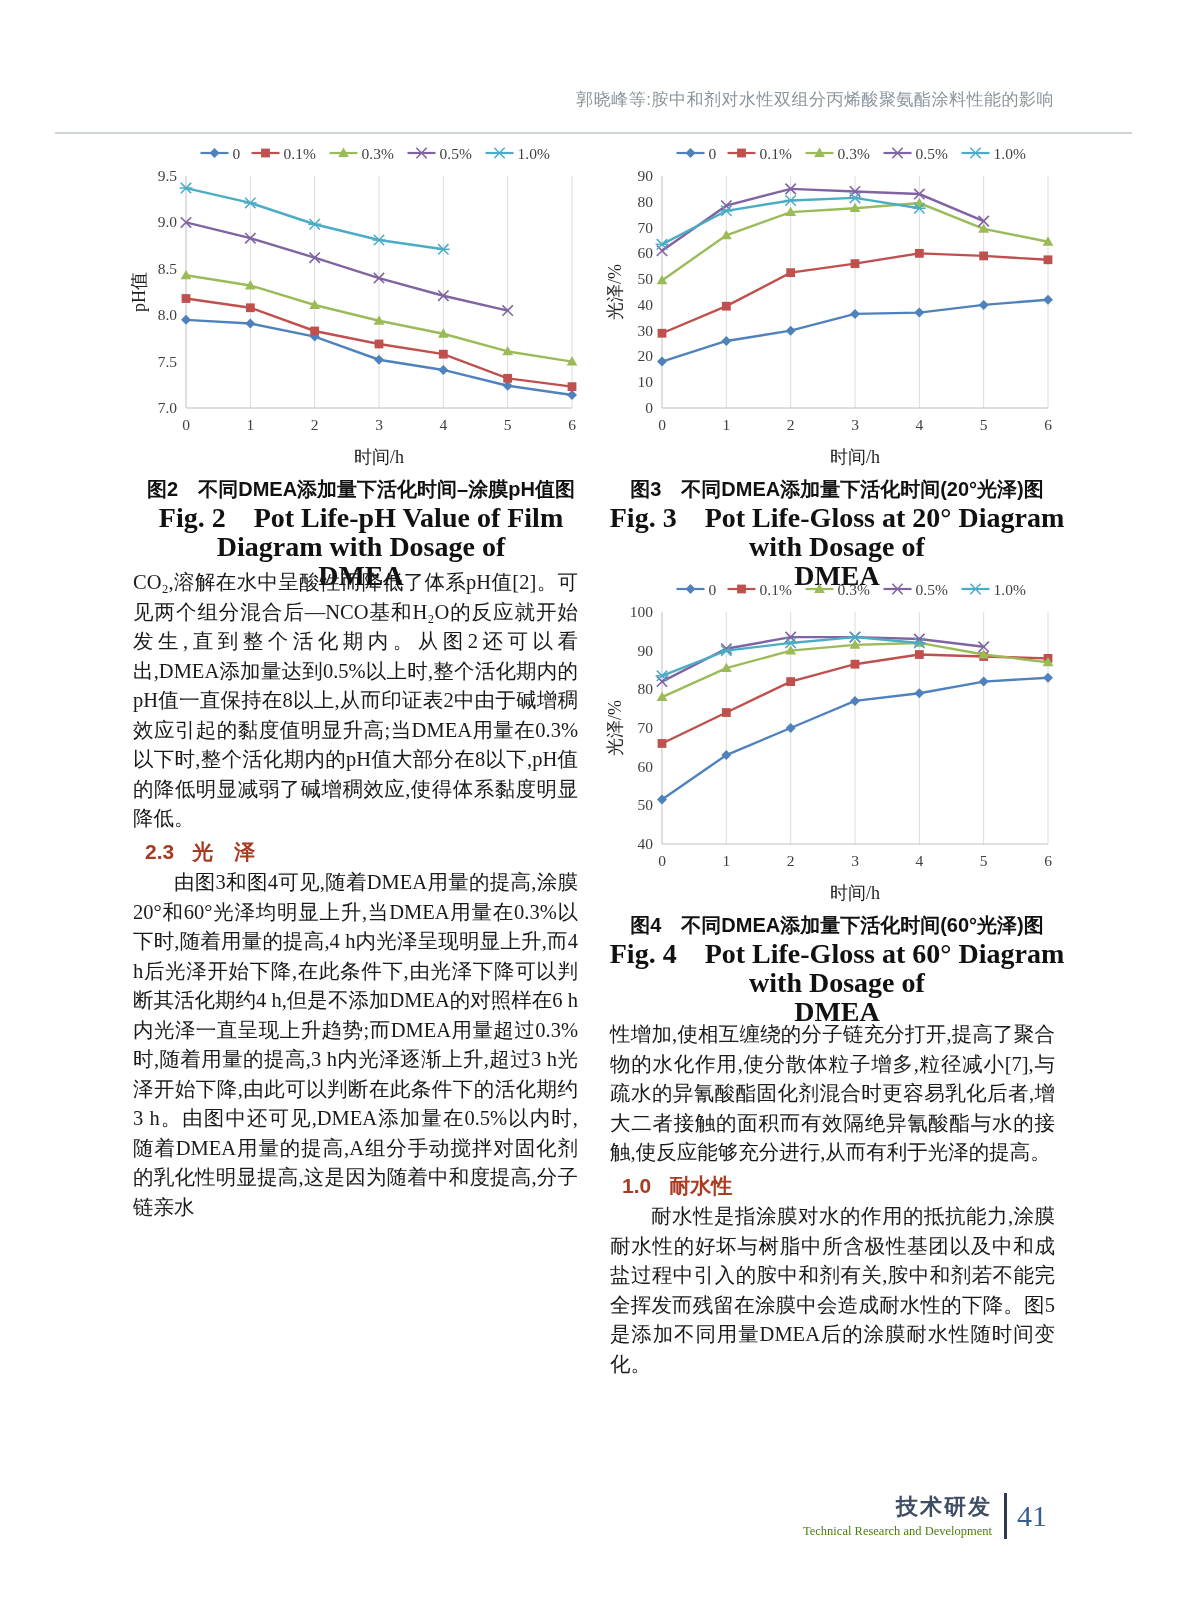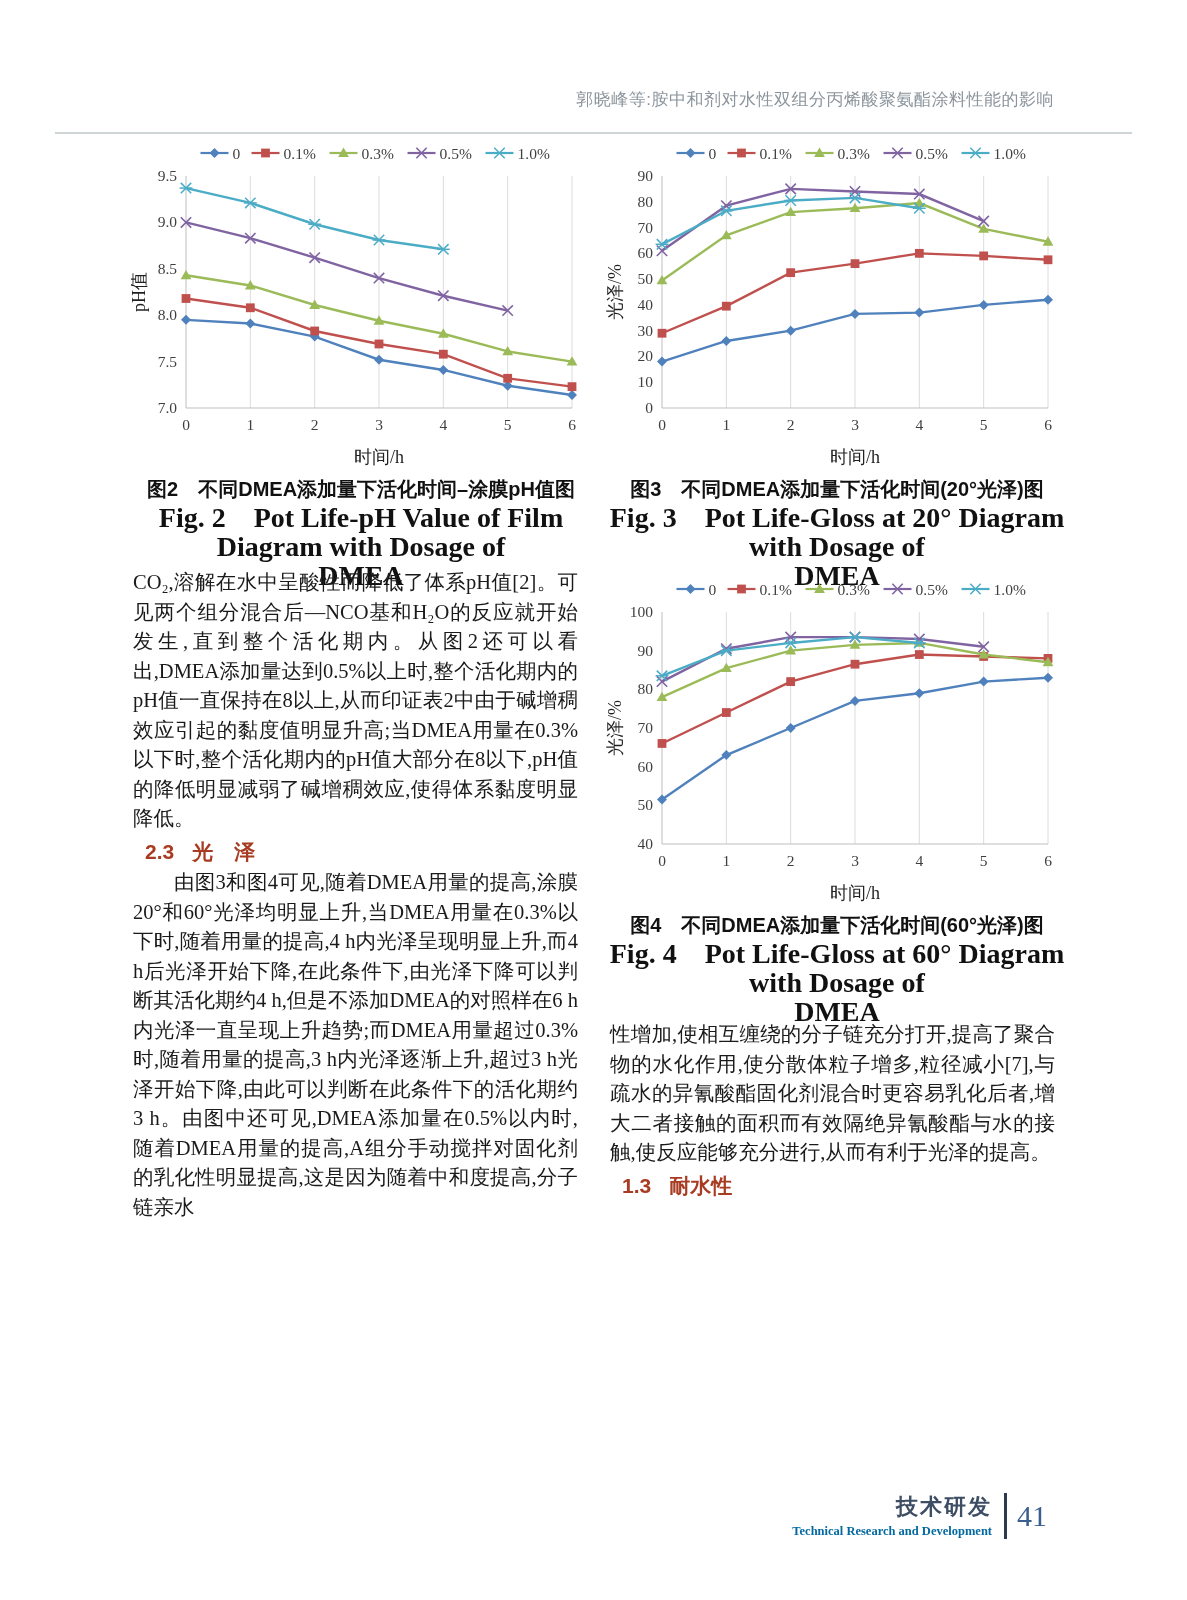--- a/index.html
+++ b/index.html
@@ -23,21 +23,21 @@
   .col-right{left:610px;top:1020px;}
   .para{margin:0;}
   .indent{text-indent:2em;}
   .sec-head{font-family:"Liberation Sans","DejaVu Sans",sans-serif;font-weight:bold;
             font-size:21px;color:#a83c22;margin:3px 0 2px 12px;text-align:left;text-indent:0;}
   .sec-head .sec-num{margin-right:18px;}
   .footer{position:absolute;top:1492px;right:140px;display:flex;align-items:center;}
   .footer-txt{display:flex;flex-direction:column;align-items:flex-end;}
   .footer-zh{font-family:"Liberation Sans","DejaVu Sans",sans-serif;font-weight:bold;
              font-size:22px;color:#3d4d63;letter-spacing:2px;}
-  .footer-en{font-size:12.5px;font-weight:bold;color:#0369a1;margin-top:2px;margin-left:32px;}
+  .footer-en{font-size:12.5px;font-weight:normal;color:#4d7c0f;margin-top:2px;margin-left:32px;}
   .footer-bar{width:3px;height:46px;background:#2c3a50;margin:0 10px 0 12px;}
   .footer-page{font-size:30px;color:#3a5f8f;}
 </style>
 </head>
 <body>
 
 <div class="page">
 
   <div class="running-head">郭晓峰等:胺中和剂对水性双组分丙烯酸聚氨酯涂料性能的影响</div>
   <div class="head-rule"></div>
@@ -441,22 +441,23 @@
     <p class="para">CO₂,溶解在水中呈酸性而降低了体系pH值[2]。可见两个组分混合后—NCO基和H₂O的反应就开始发生,直到整个活化期内。从图2还可以看出,DMEA添加量达到0.5%以上时,整个活化期内的pH值一直保持在8以上,从而印证表2中由于碱增稠效应引起的黏度值明显升高;当DMEA用量在0.3%以下时,整个活化期内的pH值大部分在8以下,pH值的降低明显减弱了碱增稠效应,使得体系黏度明显降低。</p>
     <p class="para sec-head">
       <span class="sec-num">2.3</span><span>光　泽</span>
     </p>
     <p class="para indent">由图3和图4可见,随着DMEA用量的提高,涂膜20°和60°光泽均明显上升,当DMEA用量在0.3%以下时,随着用量的提高,4 h内光泽呈现明显上升,而4 h后光泽开始下降,在此条件下,由光泽下降可以判断其活化期约4 h,但是不添加DMEA的对照样在6 h内光泽一直呈现上升趋势;而DMEA用量超过0.3%时,随着用量的提高,3 h内光泽逐渐上升,超过3 h光泽开始下降,由此可以判断在此条件下的活化期约3 h。由图中还可见,DMEA添加量在0.5%以内时,随着DMEA用量的提高,A组分手动搅拌对固化剂的乳化性明显提高,这是因为随着中和度提高,分子链亲水</p>
   </div>
 
   <div class="textcol col-right">
     <p class="para">性增加,使相互缠绕的分子链充分打开,提高了聚合物的水化作用,使分散体粒子增多,粒径减小[7],与疏水的异氰酸酯固化剂混合时更容易乳化后者,增大二者接触的面积而有效隔绝异氰酸酯与水的接触,使反应能够充分进行,从而有利于光泽的提高。</p>
     <p class="para sec-head">
-      <span class="sec-num">1.3</span><span>耐水性</span>
+      <span class="sec-num">1.0</span><span>耐水性</span>
     </p>
+    <p class="para indent">耐水性是指涂膜对水的作用的抵抗能力,涂膜耐水性的好坏与树脂中所含极性基团以及中和成盐过程中引入的胺中和剂有关,胺中和剂若不能完全挥发而残留在涂膜中会造成耐水性的下降。图5是添加不同用量DMEA后的涂膜耐水性随时间变化。</p>
   </div>
 
   <div class="footer">
     <div class="footer-txt">
       <div class="footer-zh">技术研发</div>
       <div class="footer-en">Technical Research and Development</div>
     </div>
     <div class="footer-bar"></div>
     <div class="footer-page">41</div>
   </div>

